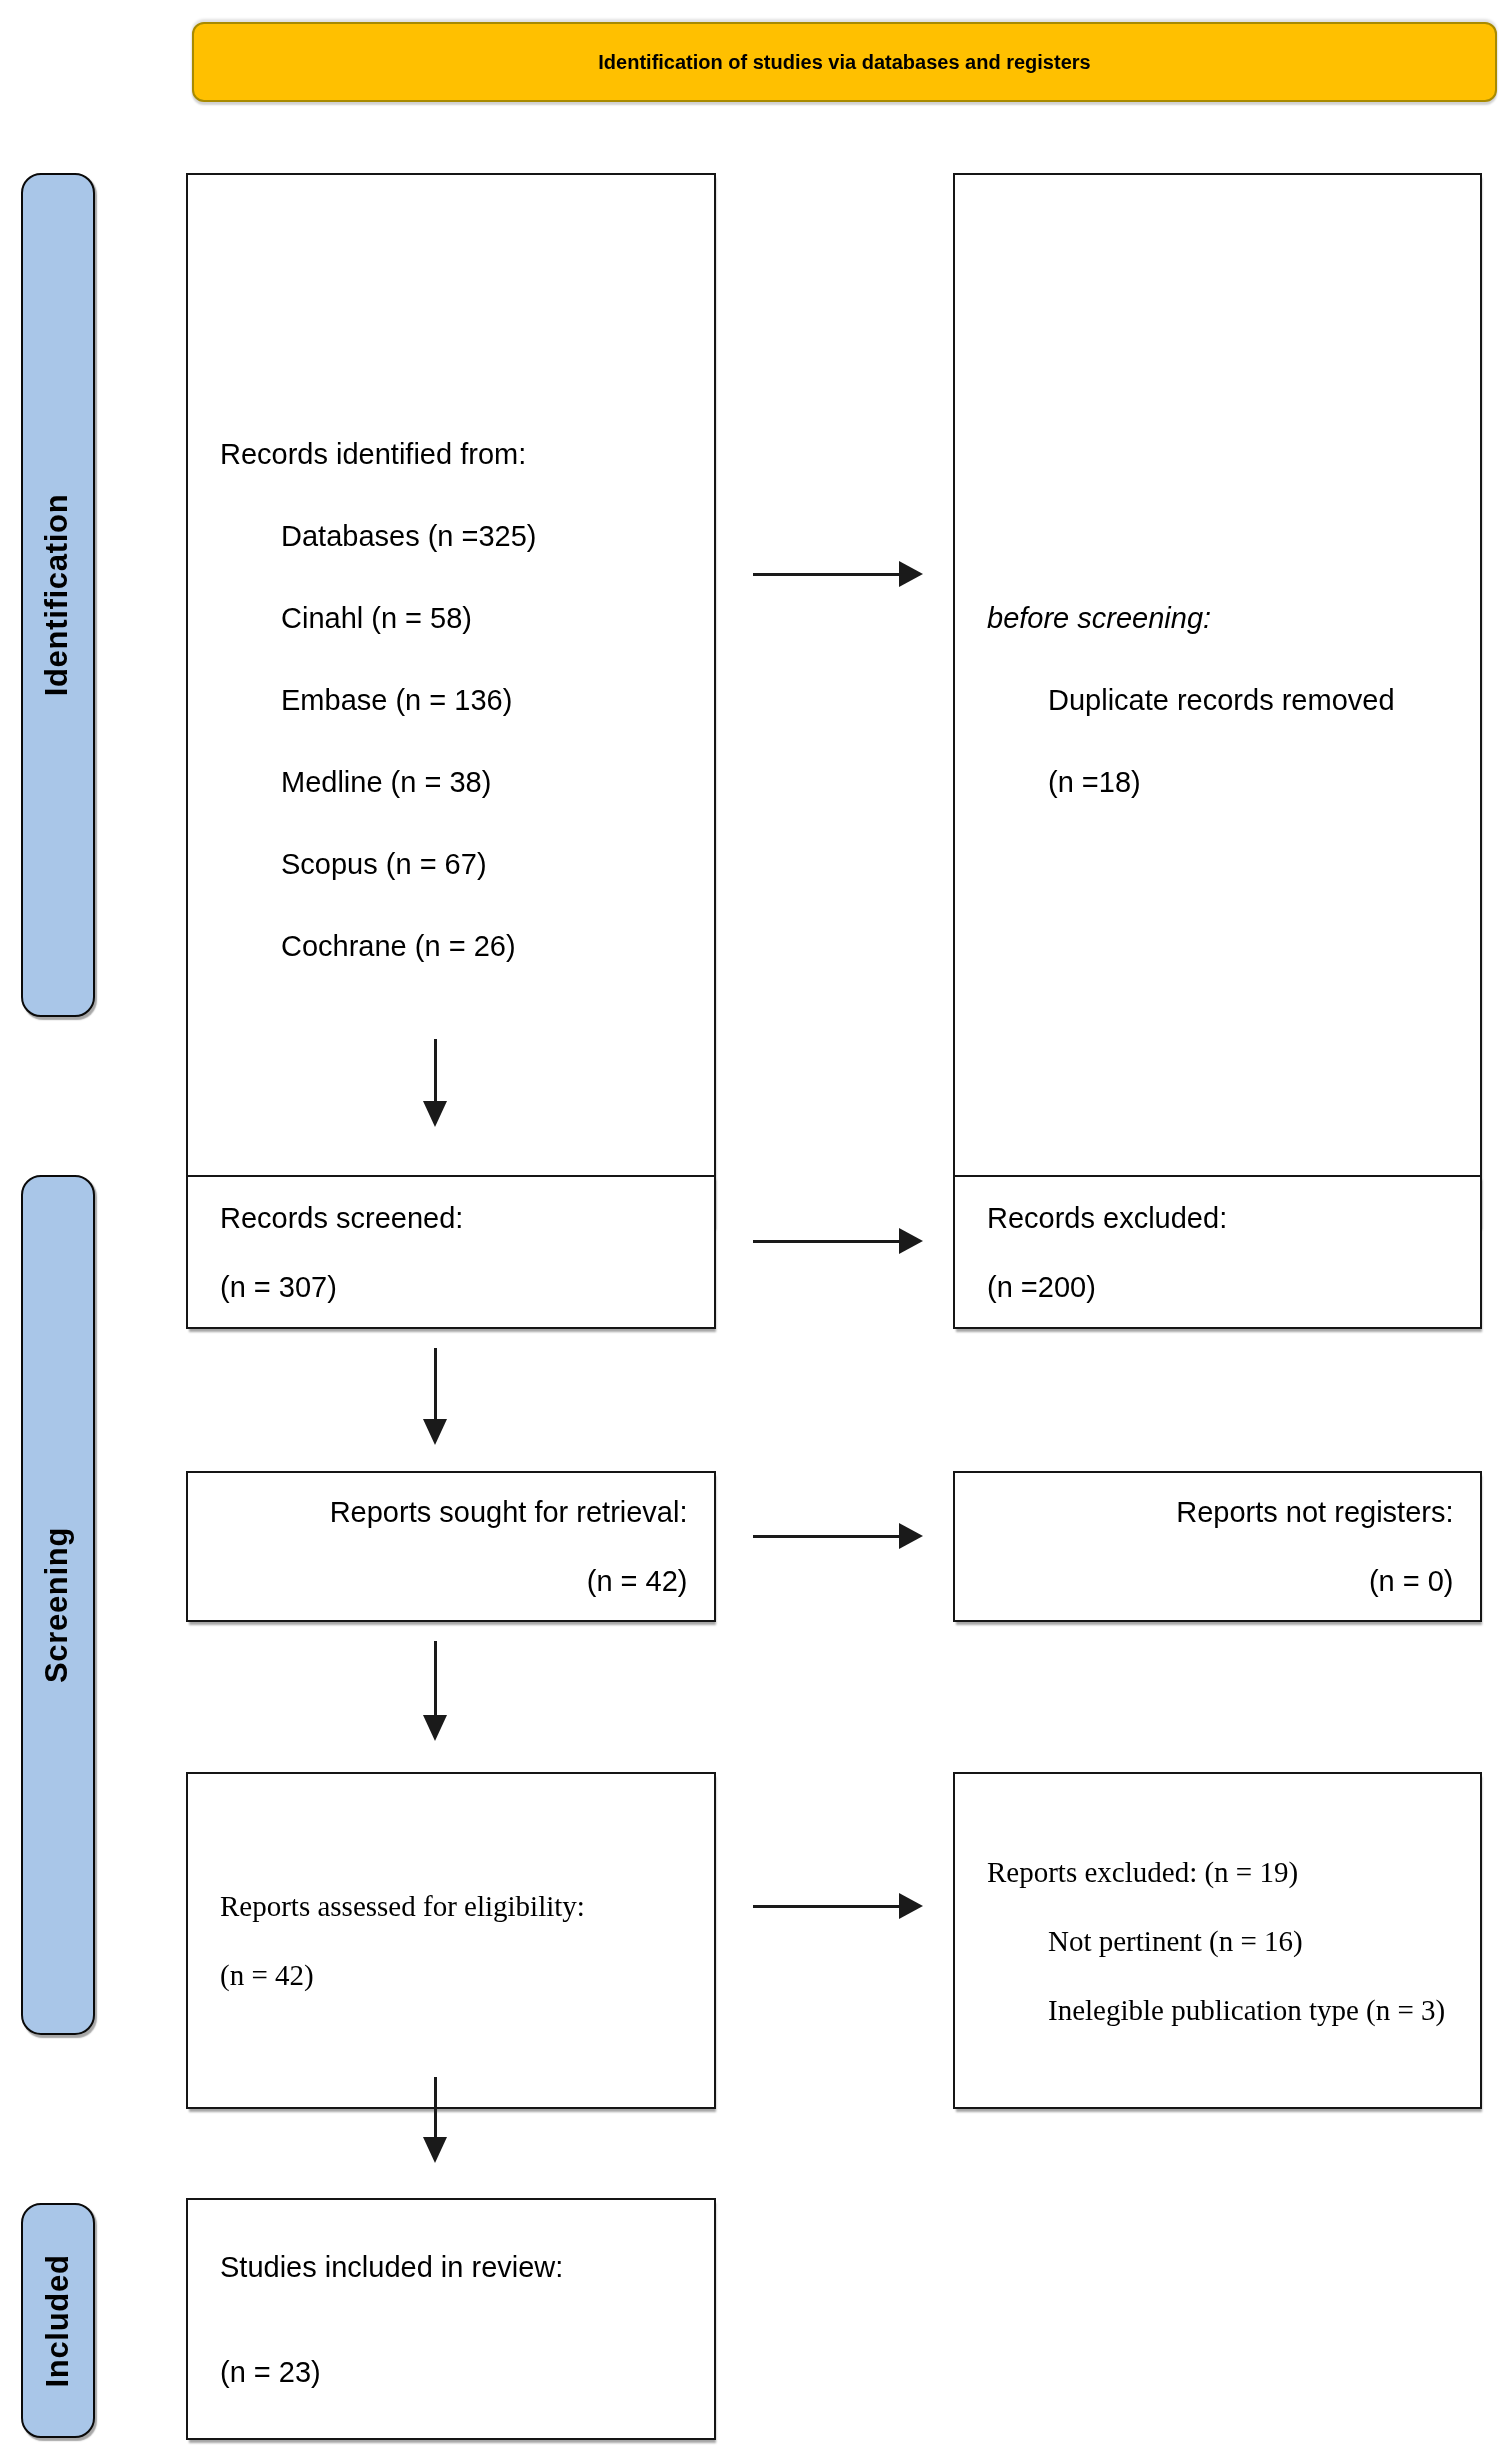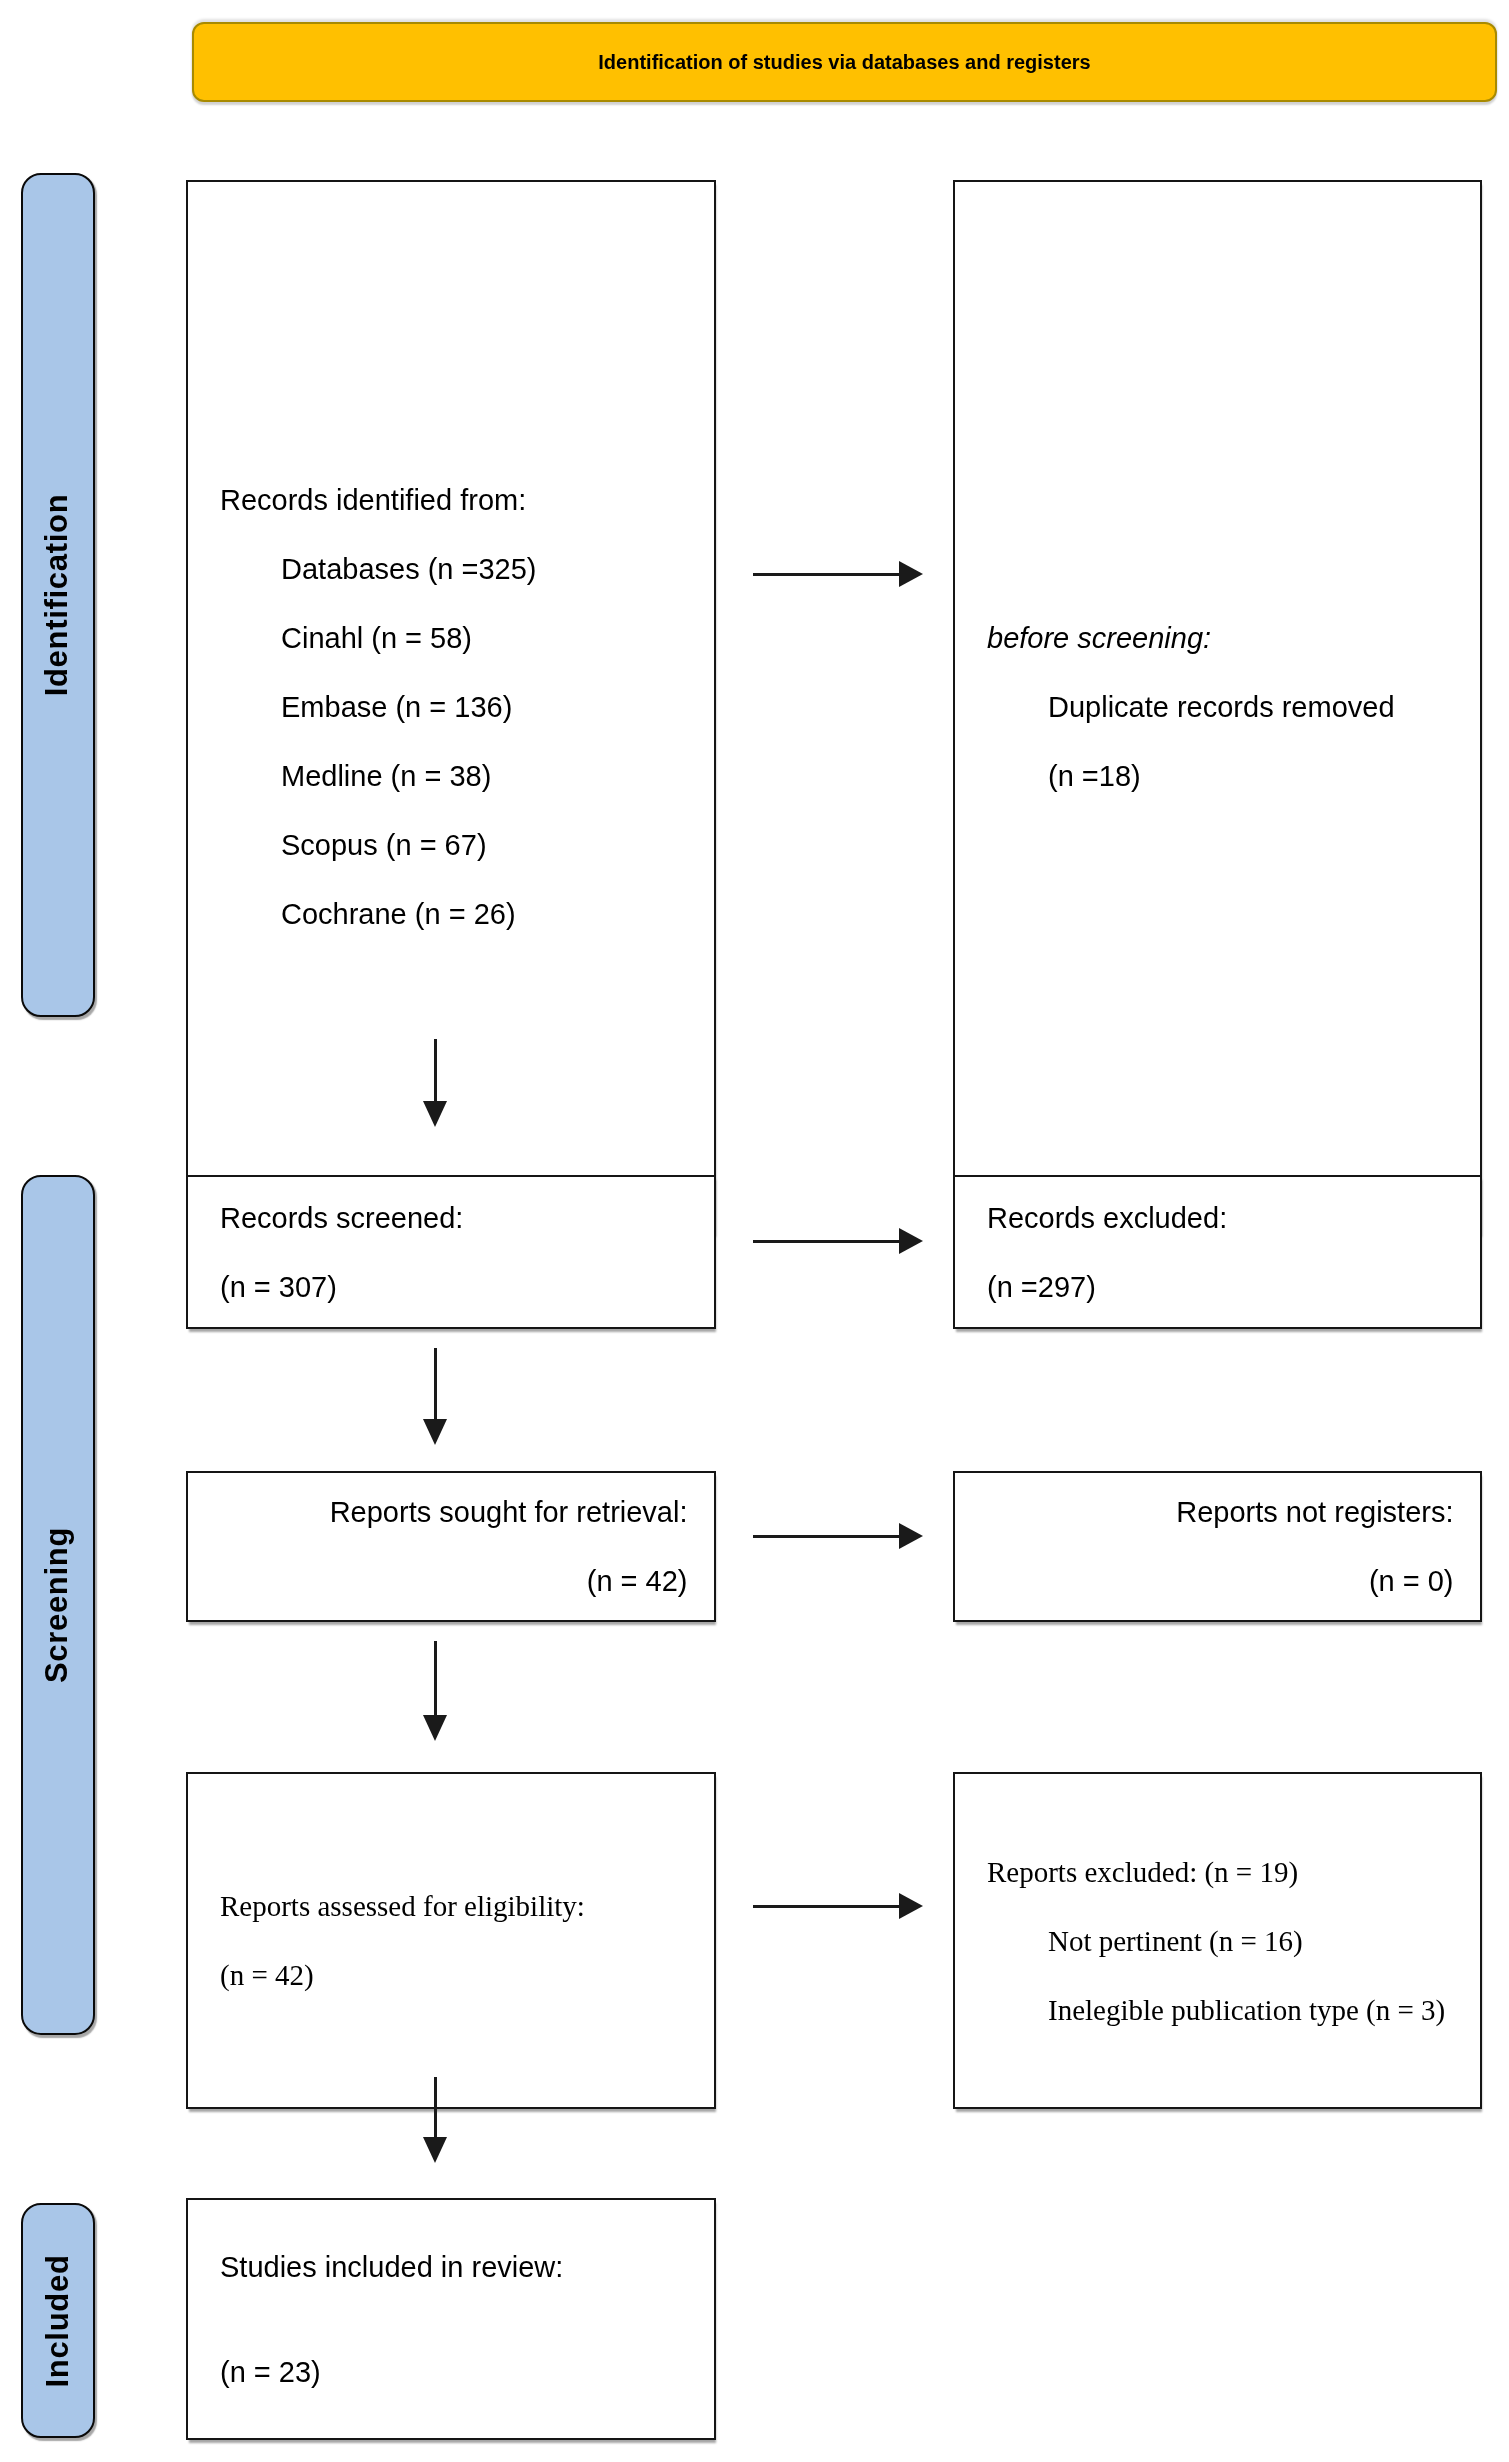--- a/index.html
+++ b/index.html
@@ -50,21 +50,21 @@
     position:absolute;
     background:#ffffff;
     border:2.6px solid var(--box-border);
     box-sizing:border-box;
     display:flex;flex-direction:column;justify-content:center;
     padding:13.2px 26.5px 13.2px 32px;
     box-shadow:1.3px 4px 2px -1.3px rgba(0,0,0,0.35);
   }
   .col-left{left:186px;width:530px;}
   .col-right{left:953px;width:529px;}
-  .row1{top:180px;height:1054px;}
+  .row1{top:173px;height:1054px;gap:13px;}
   .row2{top:1175px;height:154px;}
   .row3{top:1471px;height:151px;text-align:right;}
   .row4{top:1772px;height:337px;font-family:Liberation Serif, serif;}
   .row5{top:2198px;height:242px;gap:36px;}
   .fbox p{
     margin:0 0 25px 0;
     font-size:29px;line-height:44px;
   }
   .fbox p:last-child{margin-bottom:0;}
   .indent{padding-left:61px;}
@@ -136,21 +136,21 @@
     <p class="indent">Duplicate records removed</p>
     <p class="indent">(n =18)</p>
   </div>
 
   <div class="fbox col-left row2">
     <p>Records screened:</p>
     <p>(n = 307)</p>
   </div>
   <div class="fbox col-right row2">
     <p>Records excluded:</p>
-    <p>(n =297)</p>
+    <p>(n =200)</p>
   </div>
 
   <div class="fbox col-left row3">
     <p>Reports sought for retrieval:</p>
     <p>(n = 42)</p>
   </div>
   <div class="fbox col-right row3">
     <p>Reports not registers:</p>
     <p>(n = 0)</p>
   </div>

